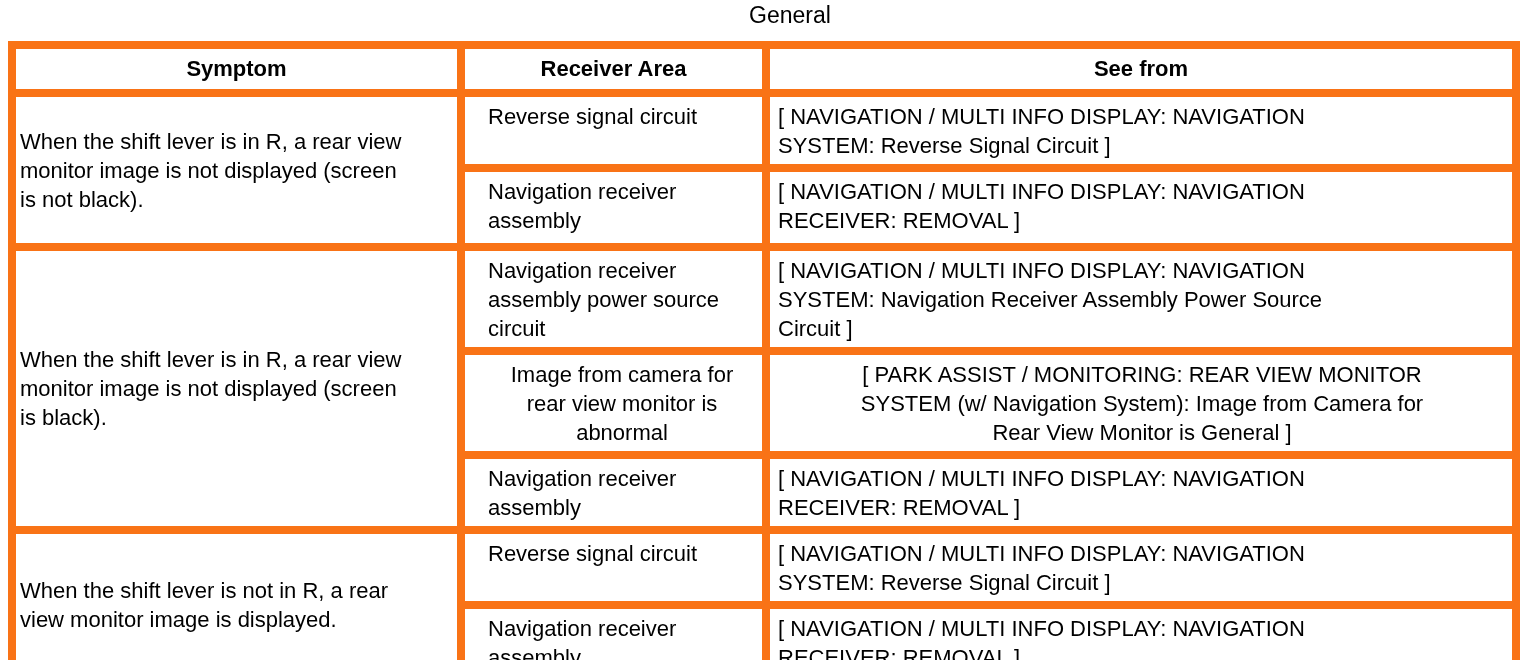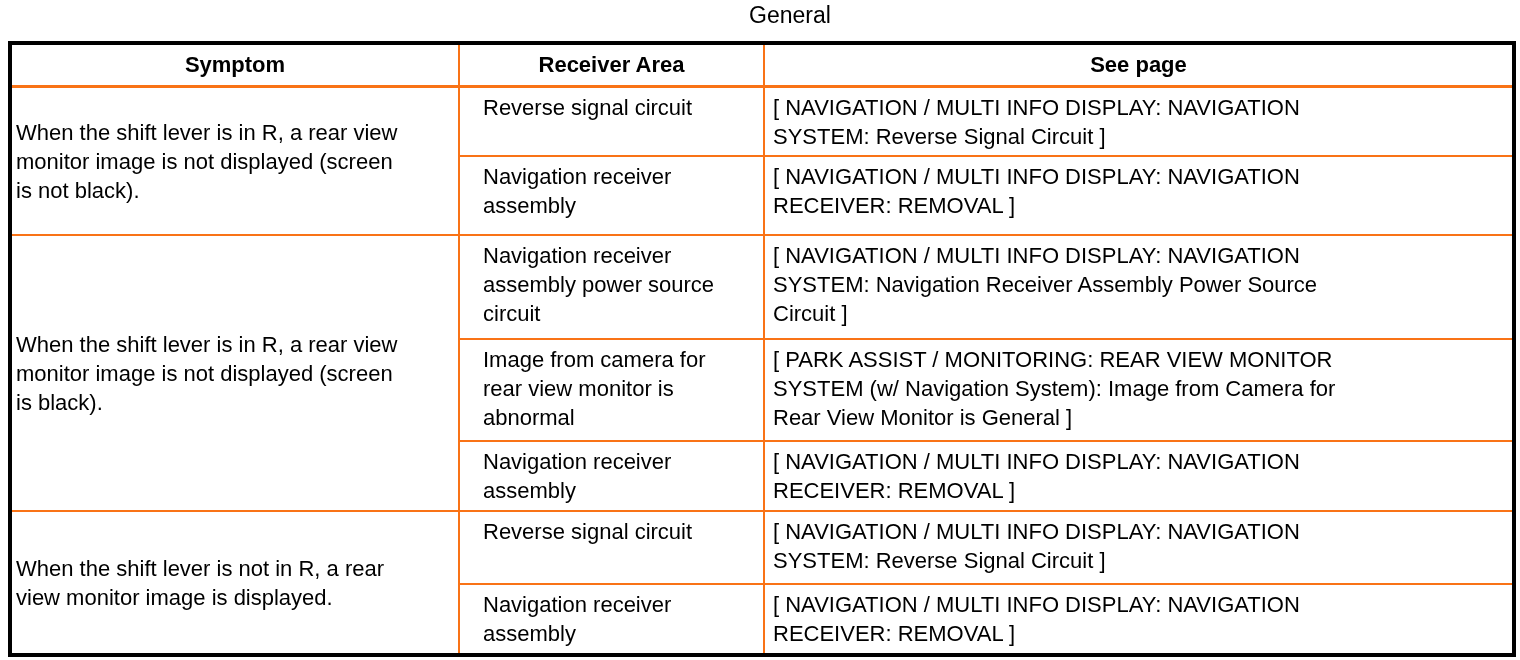--- a/index.html
+++ b/index.html
@@ -33,21 +33,21 @@
     top: 41px;
     width: 1504px;
     table-layout: fixed;
     border-collapse: collapse;
     border: 4px solid #000000;
   }
   col.c1 { width: 449px; }
   col.c2 { width: 305px; }
   col.c3 { width: 750px; }
   th, td {
-    border: 2px solid #f97316;
+    border: 8px solid #f97316;
     overflow: hidden;
   }
   th {
     height: 40px;
     font-size: 22px;
     font-weight: bold;
     text-align: center;
     vertical-align: middle;
     padding: 0;
     border-bottom-width: 3px;
@@ -84,21 +84,21 @@
   <table class="symptom-table">
     <colgroup>
       <col class="c1">
       <col class="c2">
       <col class="c3">
     </colgroup>
     <thead>
       <tr>
         <th>Symptom</th>
         <th>Receiver Area</th>
-        <th>See page</th>
+        <th>See from</th>
       </tr>
     </thead>
     <tbody id="table-body">
     <tr style="height: 67px;">
           <td class="symptom" rowspan="2">When the shift lever is in R, a rear view
 monitor image is not displayed (screen
 is not black).</td>
           <td class="area">Reverse signal circuit</td>
           <td class="page-ref">[ NAVIGATION / MULTI INFO DISPLAY: NAVIGATION
 SYSTEM: Reverse Signal Circuit ]</td>
@@ -113,21 +113,21 @@
           <td class="symptom" rowspan="3">When the shift lever is in R, a rear view
 monitor image is not displayed (screen
 is black).</td>
           <td class="area">Navigation receiver
 assembly power source
 circuit</td>
           <td class="page-ref">[ NAVIGATION / MULTI INFO DISPLAY: NAVIGATION
 SYSTEM: Navigation Receiver Assembly Power Source
 Circuit ]</td>
         </tr>
-        <tr style="height: 102px;">
+        <tr style="height: 102px; text-align: center;">
           <td class="area">Image from camera for
 rear view monitor is
 abnormal</td>
           <td class="page-ref">[ PARK ASSIST / MONITORING: REAR VIEW MONITOR
 SYSTEM (w/ Navigation System): Image from Camera for
 Rear View Monitor is General ]</td>
         </tr>
         <tr style="height: 70px;">
           <td class="area">Navigation receiver
 assembly</td>

